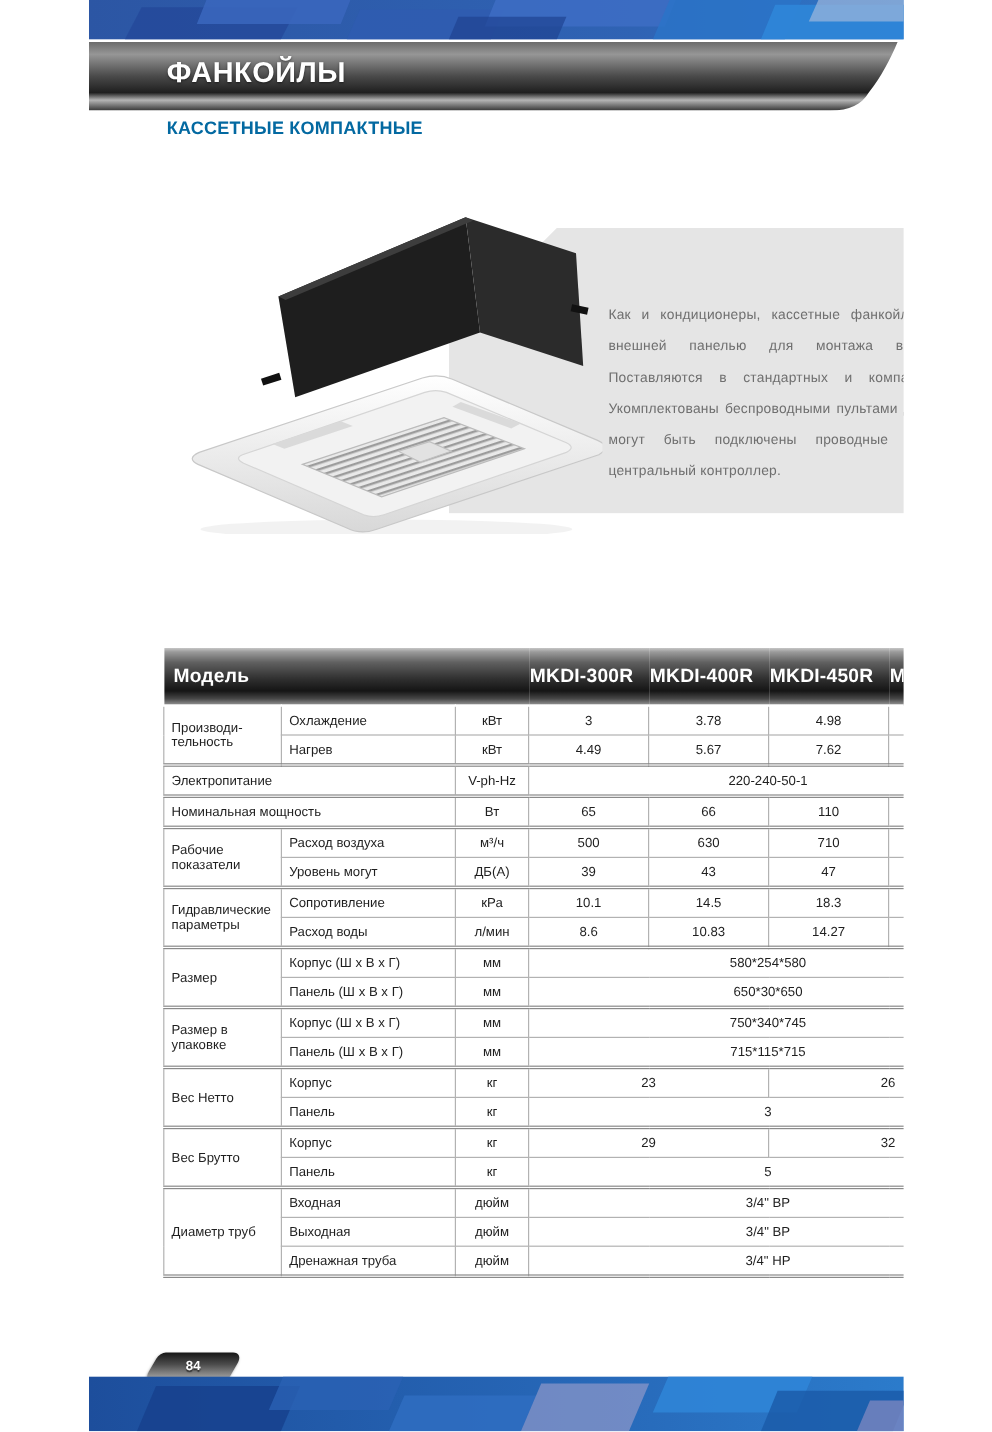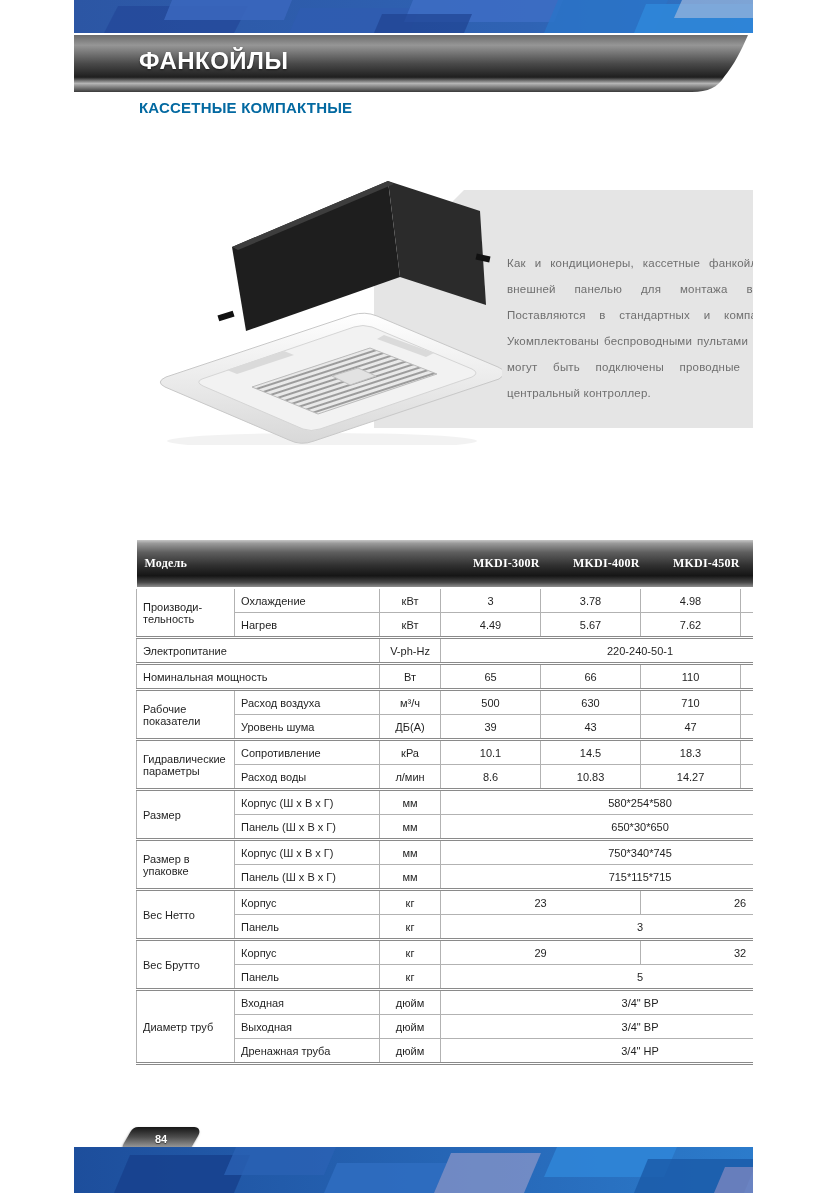--- a/index.html
+++ b/index.html
@@ -35,24 +35,24 @@
   .product-image{position:absolute;left:58px;top:155px;width:370px;height:290px;}
   
   .spec-wrap{position:absolute;left:62px;top:540px;width:703px;}
   table.spec{
     border-collapse:collapse;table-layout:fixed;width:703px;
     font-size:11px;color:#1f1f1f;
   }
   table.spec th{
     height:45px;border:none;border-bottom:2px solid #fff;
     background:linear-gradient(180deg,#c6c6c6 0%,#9a9a9a 7%,#5f5f5f 26%,#2f2f2f 55%,#151515 76%,#474747 90%,#8f8f8f 100%);
-    color:#fff;font-size:12px;font-weight:bold;letter-spacing:.2px;font-family:Liberation Serif, serif;
+    color:#fff;font-size:16px;font-weight:bold;letter-spacing:.2px;
   }
   th.th-model{text-align:left;padding-left:8px;}
-  th.mh{border-left:2px solid #fff;text-align:right;}
+  th.mh{border-left:2px solid #fff;text-align:left;}
   table.spec td{
     border:1px solid #b2b2b2;height:23px;padding:0 6px;background:#fff;
     overflow:hidden;white-space:normal;line-height:12px;
   }
   td.g{padding-left:8px;margin-top:12px;}
   td.p{padding-left:8px;}
   td.lbl2{padding-left:8px;}
   td.u,td.v{text-align:center;padding:0 2px;}
   td.u{border-left:3px double #8a8a8a;}
   td.shade{background:#e6e6e6;}
@@ -216,21 +216,21 @@
         <tr class="gsep">
           <td class="g" rowspan="2">Рабочие показатели</td>
           <td class="p">Расход воздуха</td>
           <td class="u">м³/ч</td>
           <td class="v">500</td>
           <td class="v">630</td>
           <td class="v">710</td>
           <td class="v">800</td>
         </tr>
         <tr>
-          <td class="p">Уровень шума</td>
+          <td class="p">Уровень могут</td>
           <td class="u shade">ДБ(А)</td>
           <td class="v shade">39</td>
           <td class="v shade">43</td>
           <td class="v shade">47</td>
           <td class="v shade">48</td>
         </tr>
         <tr class="gsep">
           <td class="g" rowspan="2">Гидравлические параметры</td>
           <td class="p">Сопротивление</td>
           <td class="u">кРа</td>

